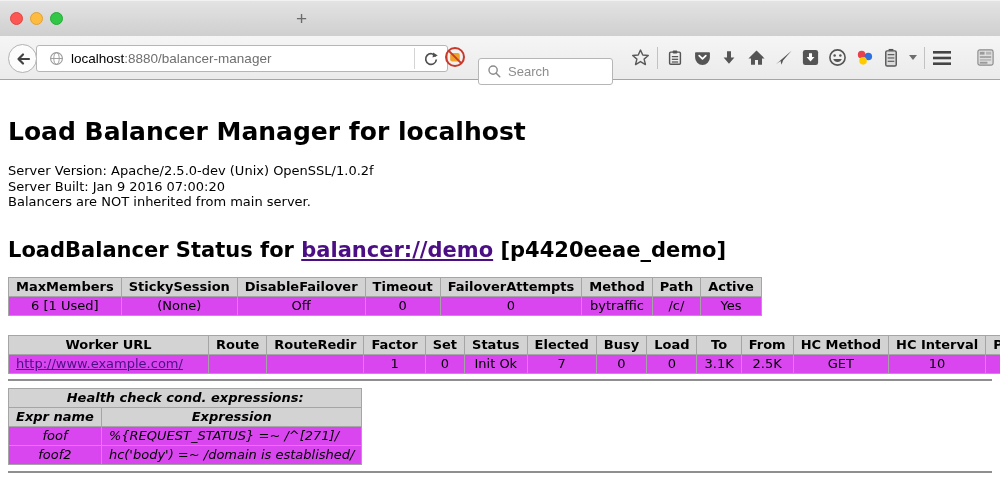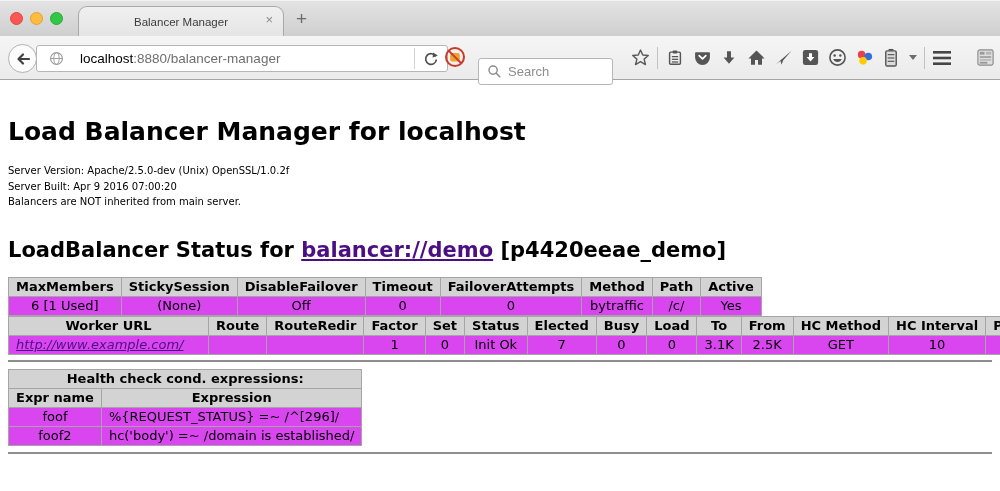--- a/index.html
+++ b/index.html
@@ -33,21 +33,21 @@
   .toolbar { position:relative; height:44px;
     background:linear-gradient(#f5f5f5,#ebebeb);
     border-bottom:1px solid #a5a5a5; }
   .backbtn { position:absolute; left:8px; top:8px; width:29px; height:29px;
     border-radius:50%; background:#fcfcfc; border:1px solid #b2b2b2;
     display:flex; align-items:center; justify-content:center; z-index:2; }
   .urlbar { position:absolute; left:36px; top:9px; width:412px; height:27px;
     background:#fff; border:1px solid #b6b6b6; border-radius:3px;
     display:flex; align-items:center; }
   .url-globe { margin-left:12px; display:flex; }
-  .url-text { flex:1; margin-left:16px; font-family:"Liberation Sans",sans-serif;
+  .url-text { flex:1; margin-left:7px; font-family:"Liberation Sans",sans-serif;
     font-size:13.5px; white-space:nowrap; overflow:hidden; }
   .url-domain { color:#000; }
   .url-rest { color:#6f6f6f; }
   .url-sep { width:1px; height:21px; background:#d4d4d4; }
   .reload { width:32px; display:flex; align-items:center; justify-content:center; }
   .flashblock { position:absolute; left:444px; top:10px; }
   .searchbar { position:absolute; left:478px; top:9px; width:135px; height:27px;
     background:#fff; border:1px solid #b6b6b6; border-radius:3px;
     display:flex; align-items:center;margin-top:13px; }
   .searchbar input { border:none; outline:none; width:90px; margin-left:6px;
@@ -60,52 +60,48 @@
   .istrip-sep { width:1px; height:22px; background:#c2c2c2; }
   .icon { display:flex; align-items:center; justify-content:center;
     width:20px; height:22px; }
   .caret { width:9px; }
   .gridicon { margin-left:16px; }
 
   
   .page { padding:16px 8px; background:#fff; height:411px; }
   h1.title { font-size:25px; font-weight:bold; color:#000;
     padding-top:21px; margin-bottom:17px; letter-spacing:0; }
-  .info { font-size:10px; line-height:15.5px; color:#000; }
+  .info { font-size:13px; line-height:15.5px; color:#000; }
   h3.status { font-size:21px; font-weight:bold; margin-top:28px;
     margin-bottom:15px; }
   h3.status a { color:#4b0e83; text-decoration:underline; }
   table { border-collapse:collapse; font-family:"DejaVu Sans",sans-serif;
     font-size:13px; }
   th, td { border:1px solid #a5a5a5; padding:1px 7px; height:19px;
     white-space:nowrap; }
   th { background:#d3d3d3; font-weight:bold; text-align:center; color:#000; }
   td { background:#d946ef; text-align:center; }
   td.left { text-align:left; }
-  td a { color:#4b0e83; text-decoration:underline;font-style:italic; }
-  .tbl1 { }
+  td a { color:#4b0e83; text-decoration:underline; }
+  .tbl1 { margin-bottom:19px; }
   .tbl2 th:first-child { min-width:200px; }
   hr.rule { border:none; height:2px; background:#8f8f8f; margin:5px 0 7px 0; }
   .tbl3 td.expr { text-align:left; }
-  .tbl3 { margin-bottom:6px; }
+  .tbl3 { margin-bottom:6px;font-style:italic; }
 </style>
 </head>
 <body>
 
 <div class="window">
 
   <div class="tabbar">
     <div class="lights">
       <div class="light red"></div>
       <div class="light yellow"></div>
       <div class="light green"></div>
-    </div>
-    <div class="tab">
-      <span class="tab-title">Balancer Manager</span>
-      <span class="tab-close">×</span>
     </div>
     <div class="newtab">+</div>
   </div>
 
   <div class="toolbar">
     <div class="backbtn">
       <svg width="18" height="16" viewBox="0 0 18 16">
         <path d="M15 8 H5 M9 3.5 L4.5 8 L9 12.5" stroke="#414141" stroke-width="2.2" fill="none" stroke-linecap="round" stroke-linejoin="round"></path>
       </svg>
     </div>
@@ -234,21 +230,21 @@
           </svg>
       </span>
     </div>
   </div>
 
   <div class="page">
     <h1 class="title">Load Balancer Manager for localhost</h1>
 
     <div class="info">
       <div>Server Version: Apache/2.5.0-dev (Unix) OpenSSL/1.0.2f</div>
-      <div>Server Built: Apr 9 2016 07:00:20</div>
+      <div>Server Built: Jan 9 2016 07:00:20</div>
       <div>Balancers are NOT inherited from main server.</div>
     </div>
 
     <h3 class="status"><span>LoadBalancer Status for </span><a href="#">balancer://demo</a><span> [p4420eeae_demo]</span></h3>
 
     <table class="tbl1">
       <tbody>
           <tr>
         <th>MaxMembers</th>
         <th>StickySession</th>
@@ -317,21 +313,21 @@
       <tbody>
           <tr>
         <th colspan="2">Health check cond. expressions:</th>
       </tr>
       <tr>
         <th>Expr name</th>
         <th>Expression</th>
       </tr>
       <tr>
         <td>foof</td>
-        <td class="expr">%{REQUEST_STATUS} =~ /^[296]/</td>
+        <td class="expr">%{REQUEST_STATUS} =~ /^[271]/</td>
       </tr>
       <tr>
         <td>foof2</td>
         <td class="expr">hc('body') =~ /domain is established/</td>
       </tr>
     </tbody>
       </table>
 
     <hr class="rule">
   </div>

